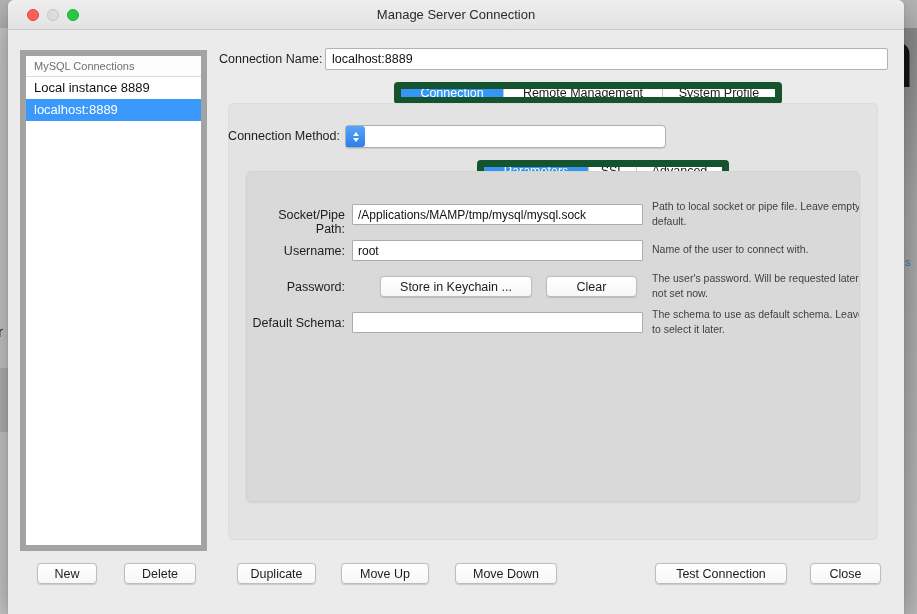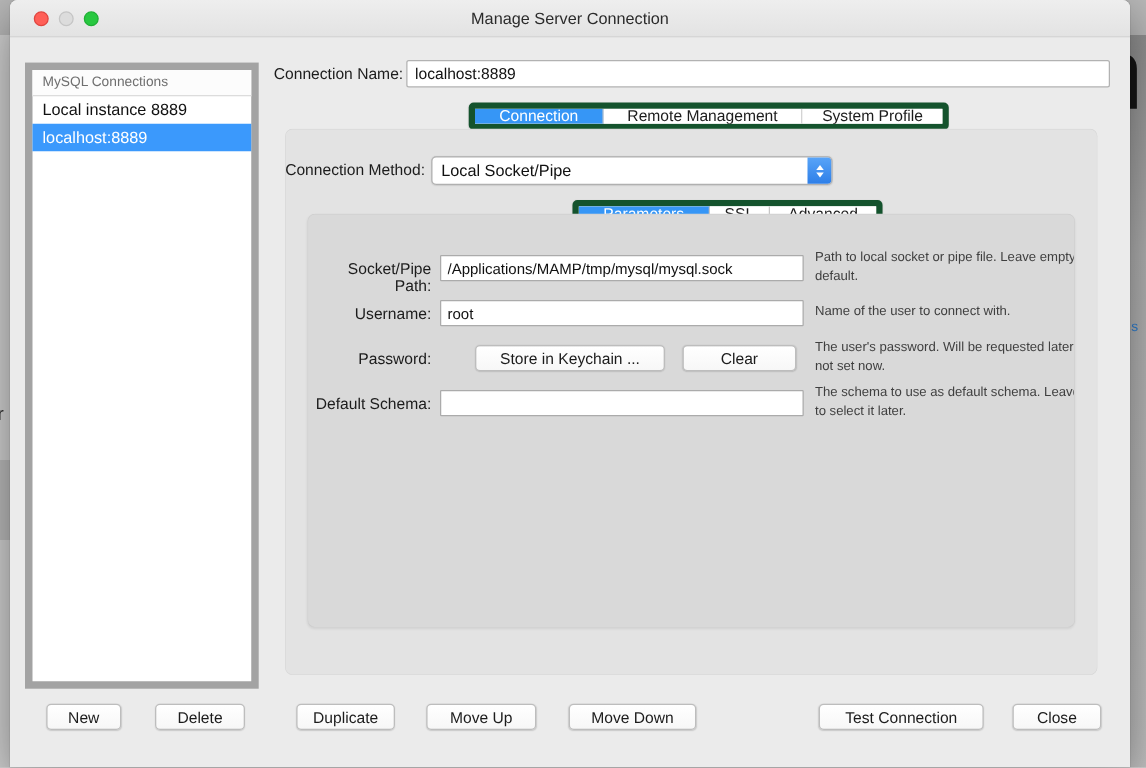--- a/index.html
+++ b/index.html
@@ -54,22 +54,22 @@
   
   .connname-label { position:absolute; left:211px; top:52px; font-size:12.5px; color:#1c1c1c; }
   .connname-input {
     position:absolute; left:317px; top:48px; width:563px; height:22px;
     background:#fff; border:1px solid #b2b2b2; border-radius:2px;
     font-family:"Liberation Sans", sans-serif; font-size:12.5px; color:#111; padding:0 6px; outline:none;
   }
 
   
   .seg { position:absolute; display:flex; height:22px; border-radius:4px;
-    background:#fff; border:5px solid #14532d; overflow:hidden;
-    box-shadow:0 0.5px 1px rgba(0,0,0,.12); }
+    background:#fff; border:7px solid #14532d; overflow:hidden;
+    box-shadow:0 0.5px 1px rgba(0,0,0,.12);margin-left:19px; }
   .seg-btn { height:100%; display:flex; align-items:center; justify-content:center;
     font-size:12.5px; color:#1c1c1c; background:#fff; border-right:1px solid #c6c6c6; cursor:default; }
   .seg-btn:last-child { border-right:none; }
   .seg-btn.active { background:#3696f6; color:#ffffff; }
   .seg-main { left:367px; top:82px; }
   .seg-sub  { left:450px; top:160px; }
 
   
   .panel-outer {
     position:absolute; left:220px; top:103px; width:650px; height:437px;
@@ -158,21 +158,20 @@
   <div class="seg seg-main">
     <div class="seg-btn active" style="width:103px">Connection</div>
     <div class="seg-btn" style="width:159px">Remote Management</div>
     <div class="seg-btn" style="width:112px">System Profile</div>
   </div>
 
   <div class="panel-outer"></div>
 
   <div class="method-label">Connection Method:</div>
   <div class="dropdown">
-    <div class="dropdown-value">Local Socket/Pipe</div>
     <div class="dropdown-stepper">
       <span class="chev up"></span>
       <span class="chev down"></span>
     </div>
   </div>
 
   <div class="seg seg-sub">
     <div class="seg-btn active" style="width:105px">Parameters</div>
     <div class="seg-btn" style="width:48px">SSL</div>
     <div class="seg-btn" style="width:85px">Advanced</div>

